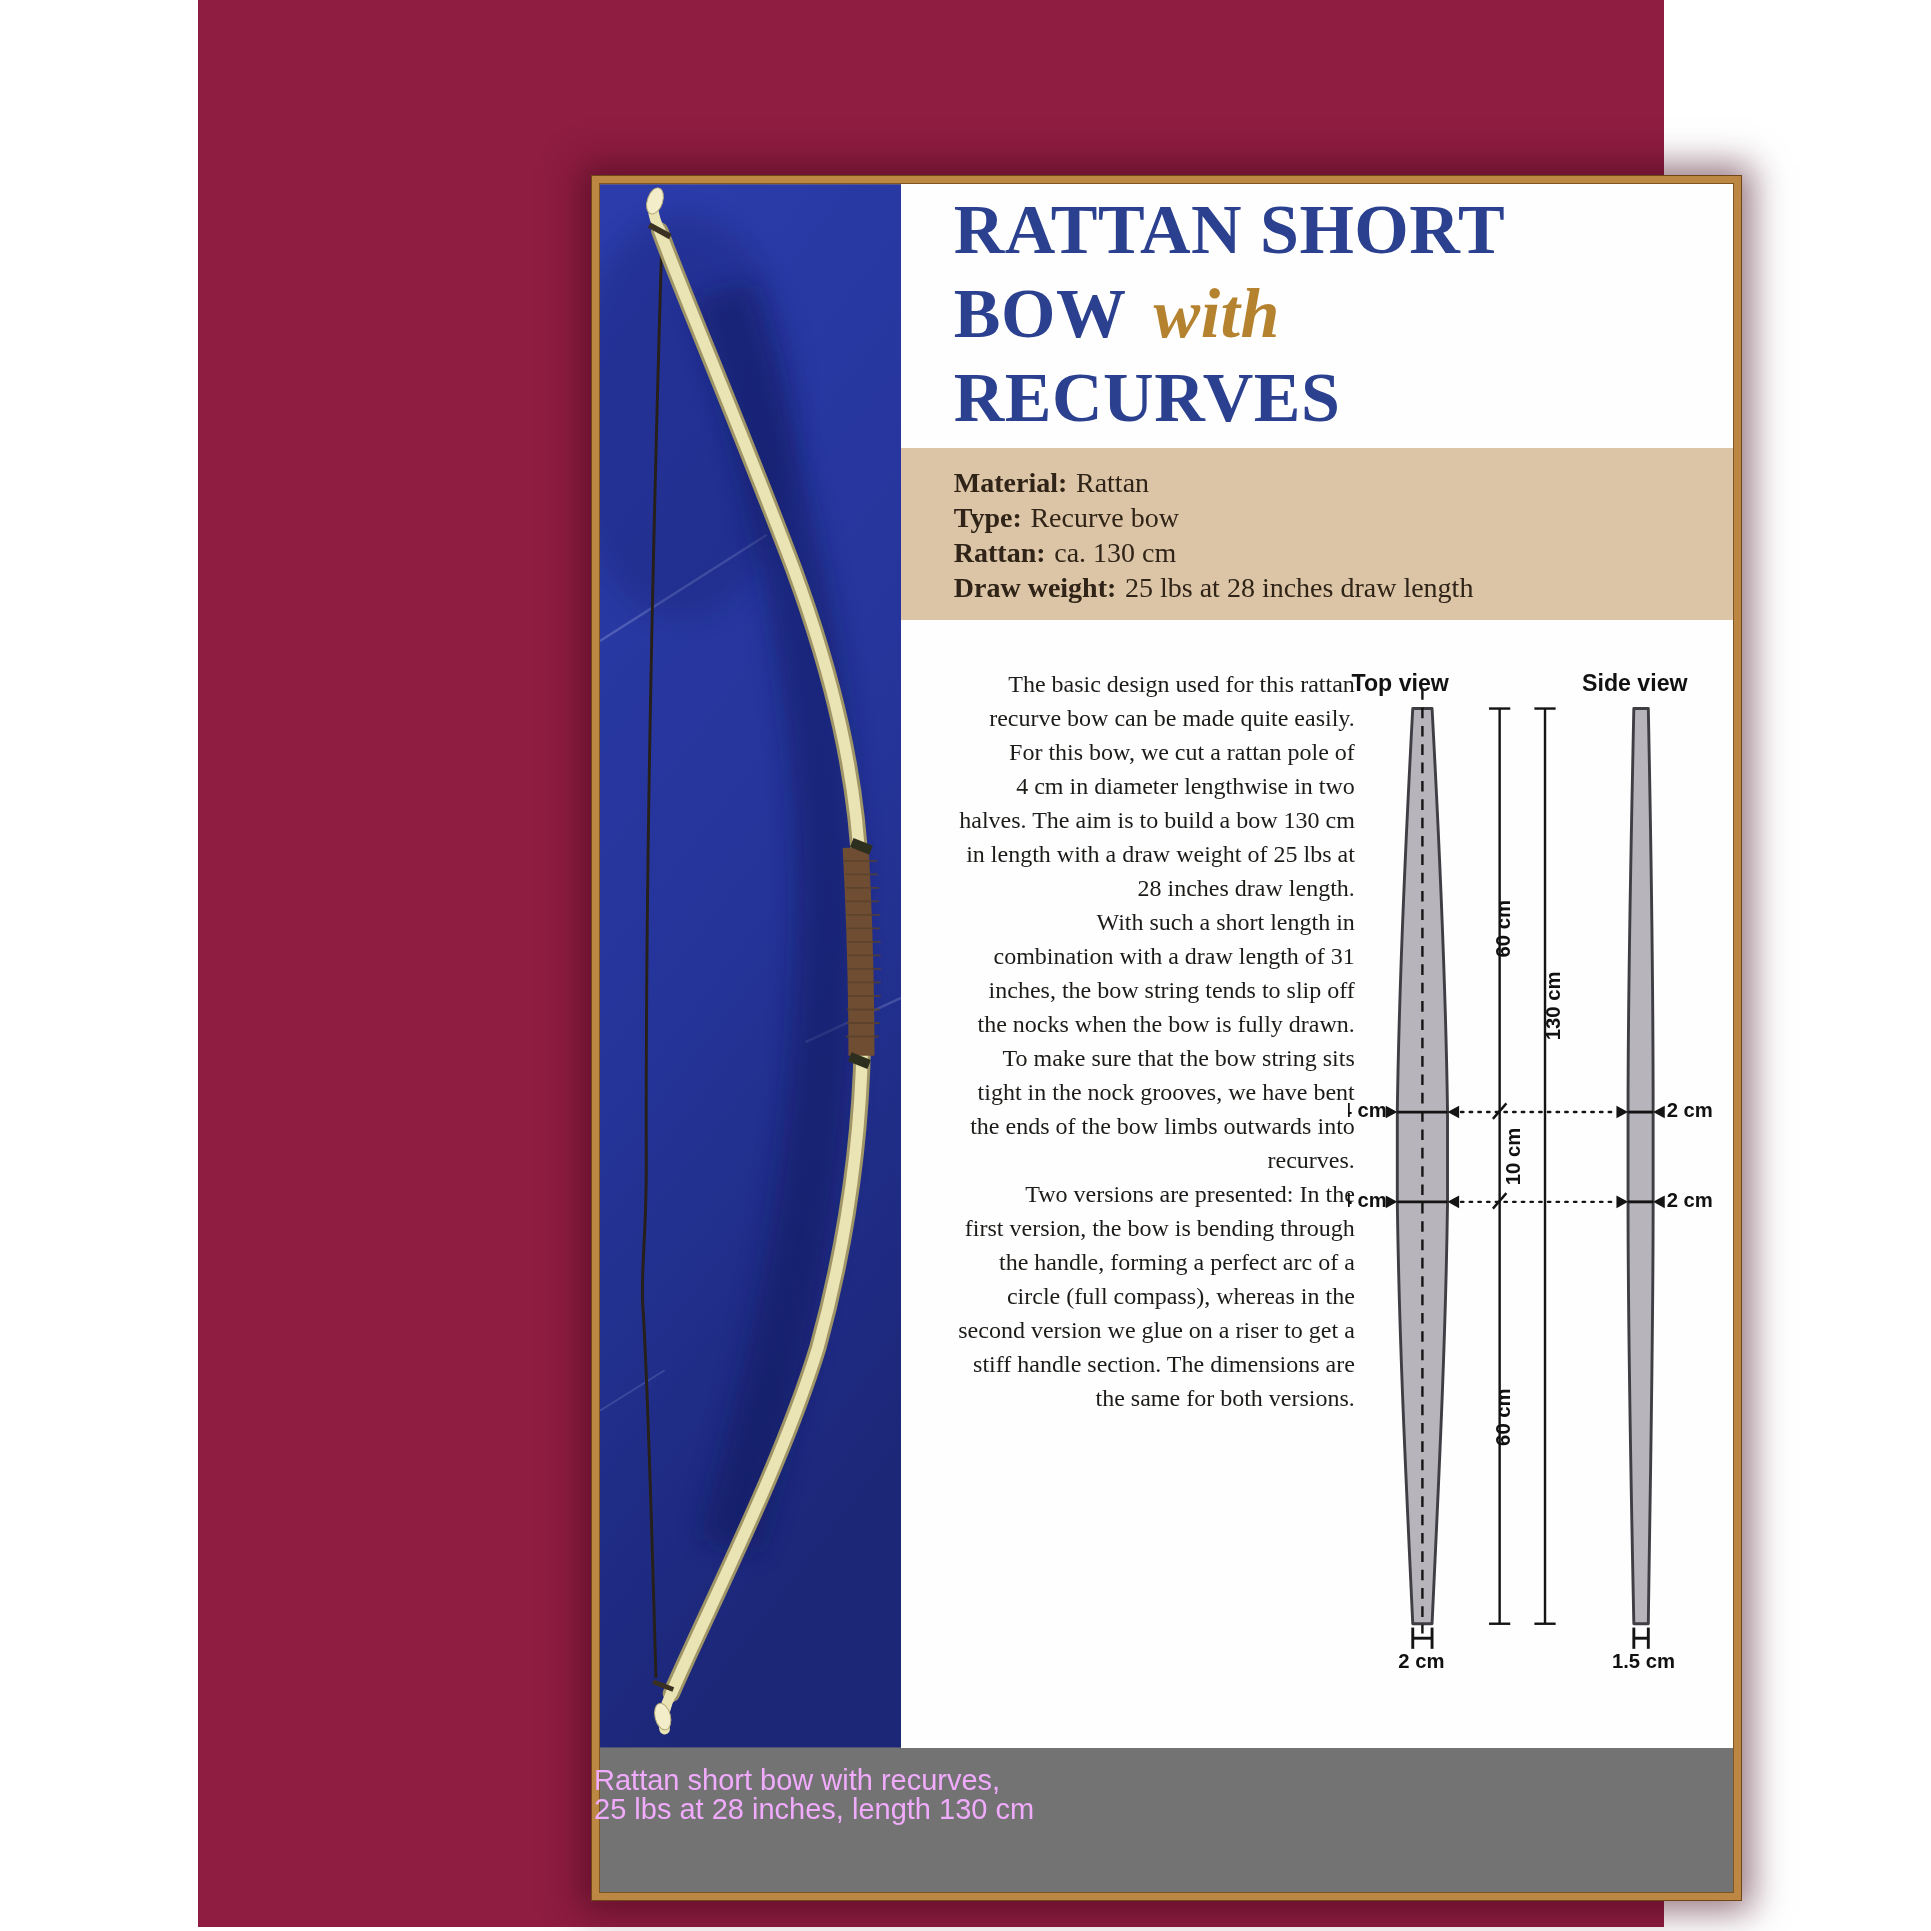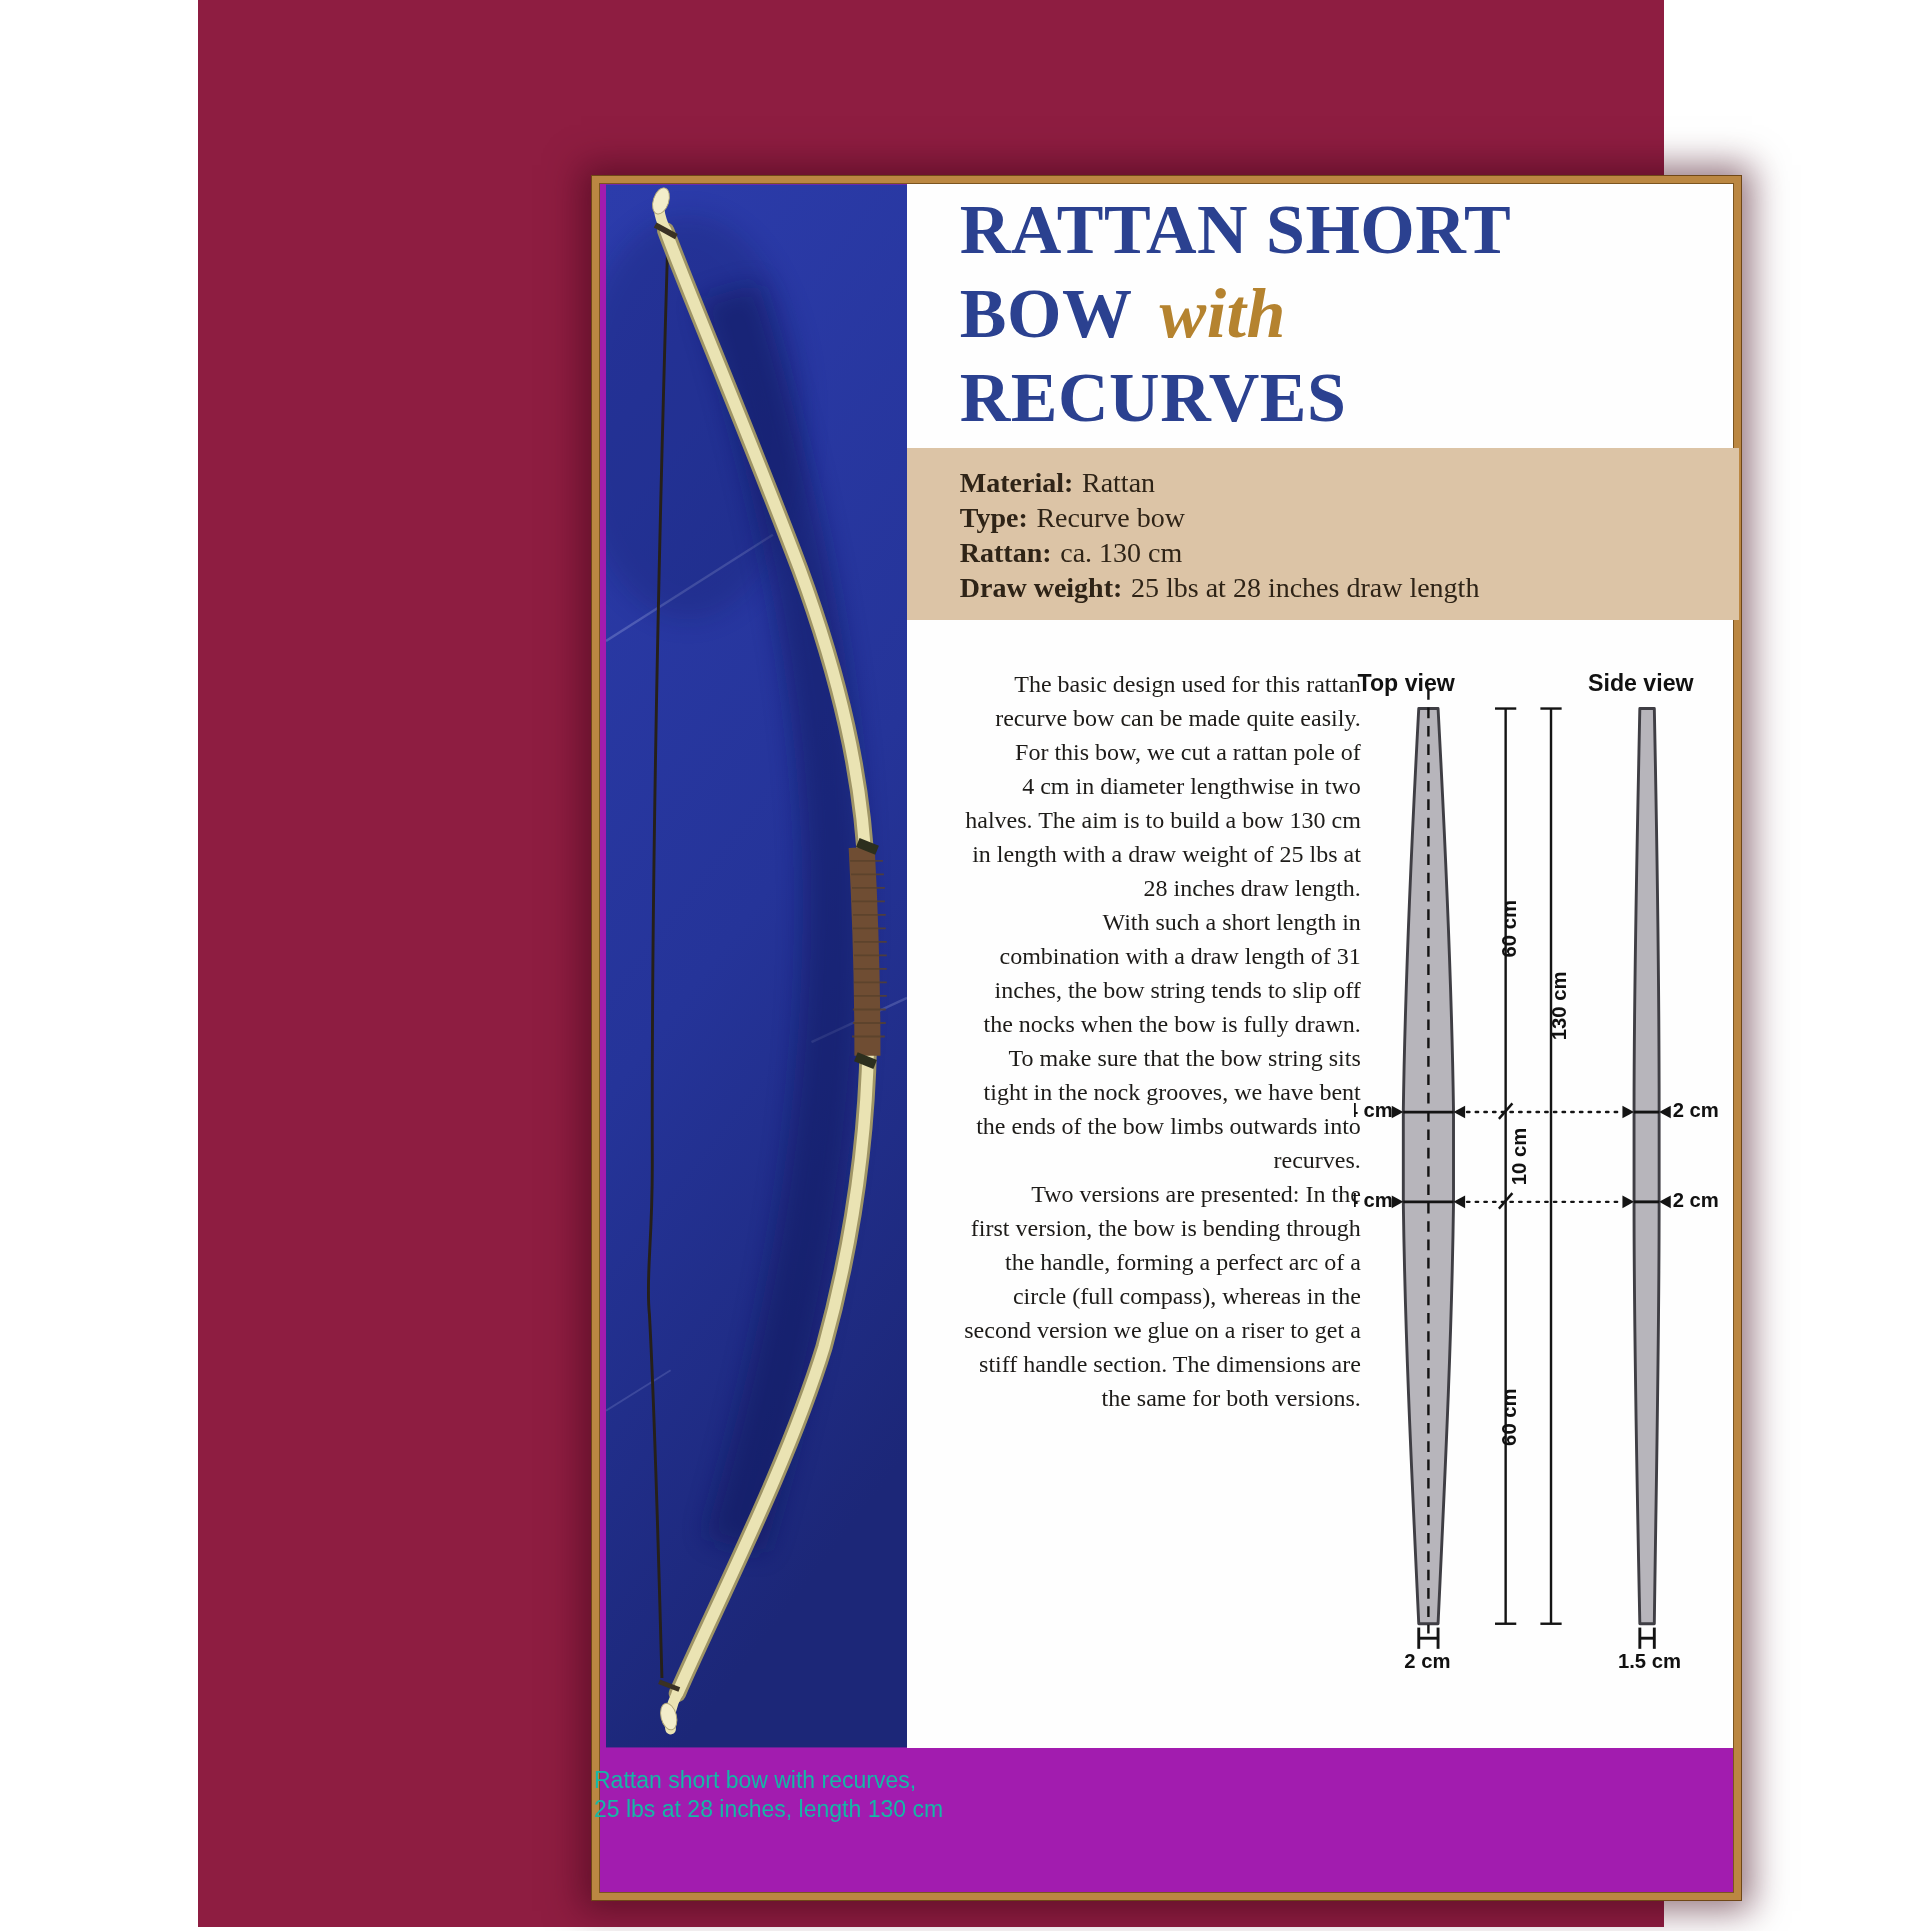--- a/index.html
+++ b/index.html
@@ -2,21 +2,21 @@
 <html><head>
 <meta charset="utf-8">
 <style>
   html, body { margin:0; padding:0; width:1931px; height:1931px; background:#ffffff; overflow:hidden; }
   * { box-sizing:border-box; }
 
   .sheet { position:absolute; left:198px; top:0; width:1466px; height:1927px; background:#8e1d41; }
 
   .frame { position:absolute; left:393px; top:175px; background:#bb8742; border:1px solid #6f4717;
            padding:6.8px; box-shadow: 0 0 33px 9.7px rgba(62,6,24,.55); }
-  .frame-inner { display:flex; border:1px solid #7c5520; width:1135px; height:1710px; background:#a21caf;padding-left:6px; }
+  .frame-inner { display:flex; border:1px solid #7c5520; width:1135px; height:1710px; background:#737373; }
 
   .photo { width:301px; height:1564px; flex:0 0 301px; }
   .photo svg { display:block; }
 
   .panel { position:relative; width:832px; height:1564px; background:#fefefe; font-family:"Liberation Serif", serif; }
 
   .title { position:absolute; left:53px; top:3.9px; margin:0; width:676px;
            font-size:70px; line-height:84px; font-weight:700; letter-spacing:0.5px;
            color:#2b4190; font-family:"Liberation Serif", serif; }
   .title .accent { font-style:italic; font-weight:700; text-transform:none; color:#b5832f; margin-left:27px; }
@@ -28,22 +28,22 @@
   .bodycol { position:absolute; left:53px; top:483px; width:401px; color:#1d1b18;
              font-size:24px; line-height:34px; text-align:right; }
   .bodycol p { margin:0; text-indent:44px; }
   .bodycol p.first { text-indent:0; }
 
   .diagram { position:absolute; left:447px; top:484px; }
   .diagram text { font-family:"Liberation Sans", sans-serif; fill:#111111; }
   .dg-viewlabel { font-size:24px; font-weight:bold; }
   .dg-dim { font-size:21px; font-weight:600; }
 
-  .caption { position:absolute; left:396px; top:1766px; color:#14b8a6;
-             font-family:"Liberation Sans", sans-serif; font-size:23px; line-height:29px; }
+  .caption { position:absolute; left:396px; top:1766px; color:#f0abfc;
+             font-family:"Liberation Sans", sans-serif; font-size:29px; line-height:29px; }
 </style>
 </head>
 <body>
 
 <div class="sheet">
 
   <div class="frame">
     <div class="frame-inner">
 
       <div class="photo">

